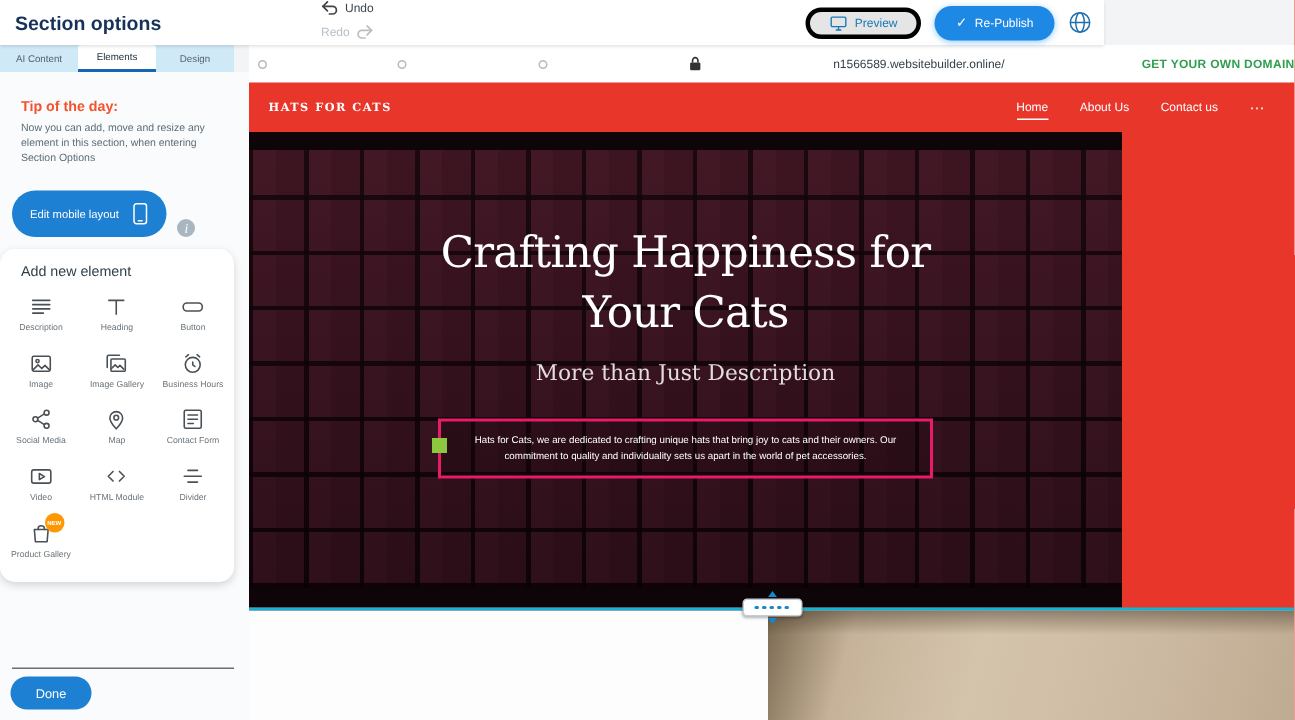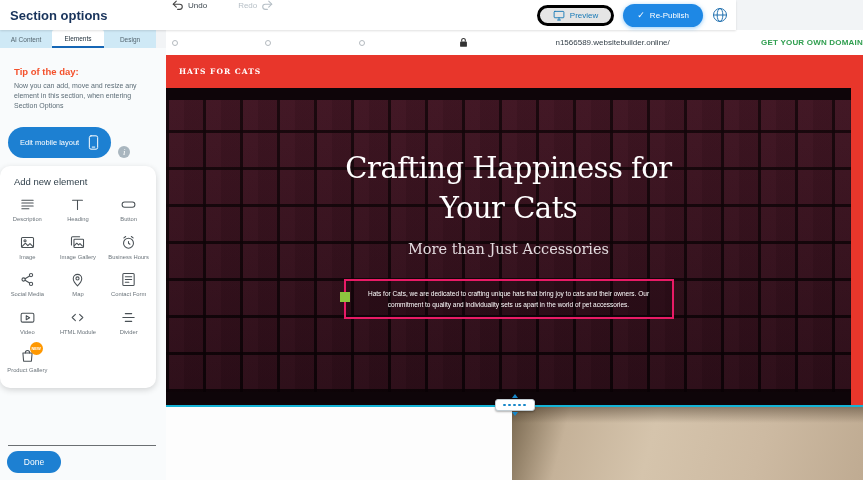--- a/index.html
+++ b/index.html
@@ -10,21 +10,21 @@
     background: #f2f4f6;
   }
 
   
   .topbar {
     position: absolute; top:0; left:0; width:736px; height:30px;
     background:#fff; box-shadow:0 1px 2px rgba(0,0,0,.12);
     display:flex; align-items:center; z-index:40;
   }
   .topbar-title { font-size:13px; font-weight:bold; color:#17325a; margin-left:10px; }
-  .undo-redo { position:absolute; left:172px; top:0; height:30px; display:flex; align-items:flex-start; gap:5px; }
+  .undo-redo { position:absolute; left:188px; top:0; height:30px; display:flex; align-items:flex-end; gap:5px;flex-direction:column; }
   .ur-btn { display:flex; align-items:center; gap:4px; cursor:pointer; }
   .ur-btn svg { width:12px; height:11px; }
   .ur-label { font-size:8px; color:#3c464e; }
   .ur-btn.disabled .ur-label { color:#b6bfc6; }
   .ur-btn.redo { margin-left:26px; }
   .topbar-right { margin-left:auto; display:flex; align-items:center; gap:9px; padding-right:8px; }
   .btn-preview {
     display:flex; align-items:center; gap:5px; height:21px; padding:0 13px;
     border-radius:11px; border:3px solid #000000; background:#e5e5e5;
     color:#1478b6; font-size:8px; cursor:pointer; font-family:inherit;
@@ -101,21 +101,21 @@
 
   .site { position:absolute; top:25px; left:0; width:697px; height:425px; background:#e8362b; overflow:hidden; }
   .site-header { height:33px; display:flex; align-items:center; padding:0 13px; }
   .site-logo { color:#fff; font-family:"DejaVu Serif", serif; font-size:7.5px; font-weight:bold; letter-spacing:1px; cursor:pointer; }
   .site-nav { margin-left:auto; display:flex; align-items:center; gap:21px; padding-right:7px; }
   .nav-items { display:flex; align-items:center; gap:21px; }
   .nav-item { color:#fff; font-size:8px; cursor:pointer; padding:4px 0 3px; border-bottom:1.5px solid transparent; }
   .nav-item.active { border-bottom-color:#fff; }
   .nav-more { color:#fff; font-size:10px; cursor:pointer; }
 
-  .hero { position:absolute; top:33px; left:0; width:685px; height:317px; background:#0e0509; }
+  .hero { position:absolute; top:33px; left:0; width:582px; height:317px; background:#0e0509; }
   .hero-pattern {
     position:absolute; top:12px; bottom:13px; left:0; right:0;
     background-color:#260f17;
     background-image:
       linear-gradient(180deg, rgba(190,60,95,.10), rgba(30,5,15,.28)),
       repeating-linear-gradient(90deg, rgba(0,0,0,.85) 0 3px, transparent 3px 37px),
       repeating-linear-gradient(0deg, rgba(0,0,0,.85) 0 3px, transparent 3px 37px),
       repeating-linear-gradient(90deg, rgba(200,70,110,.09) 0 18px, rgba(90,25,45,.16) 18px 37px);
   }
   .hero-content { position:absolute; inset:0; display:flex; flex-direction:column; align-items:center; text-align:center; }
@@ -362,27 +362,35 @@
           <rect x="1.2" y="5" width="7.6" height="5.8" rx="1" fill="#333"></rect>
         </svg>
     </span>
     <span class="url">n1566589.websitebuilder.online/</span>
     <span class="domain-cta">GET YOUR OWN DOMAIN</span>
   </div>
 
   <div class="site">
     <div class="site-header">
       <div class="site-logo">HATS FOR CATS</div>
+      <nav class="site-nav">
+        <span class="nav-items" id="nav-items">
+            <span class="nav-item active">Home</span>
+            <span class="nav-item">About Us</span>
+            <span class="nav-item">Contact us</span>
+          </span>
+        <span class="nav-more">⋯</span>
+      </nav>
     </div>
 
     <section class="hero">
       <div class="hero-pattern"></div>
       <div class="hero-content">
         <h1 class="hero-title"><span>Crafting Happiness for</span><br><span>Your Cats</span></h1>
-        <div class="hero-subtitle">More than Just Accessories</div>
+        <div class="hero-subtitle">More than Just Description</div>
         <div class="desc-box">
           <span class="green-handle"></span>
           <p>Hats for Cats, we are dedicated to crafting unique hats that bring joy to cats and their owners. Our commitment to quality and individuality sets us apart in the world of pet accessories.</p>
         </div>
       </div>
     </section>
 
     <div class="section-line"></div>
     <div class="resize-widget">
       <span class="arrow up"></span>

